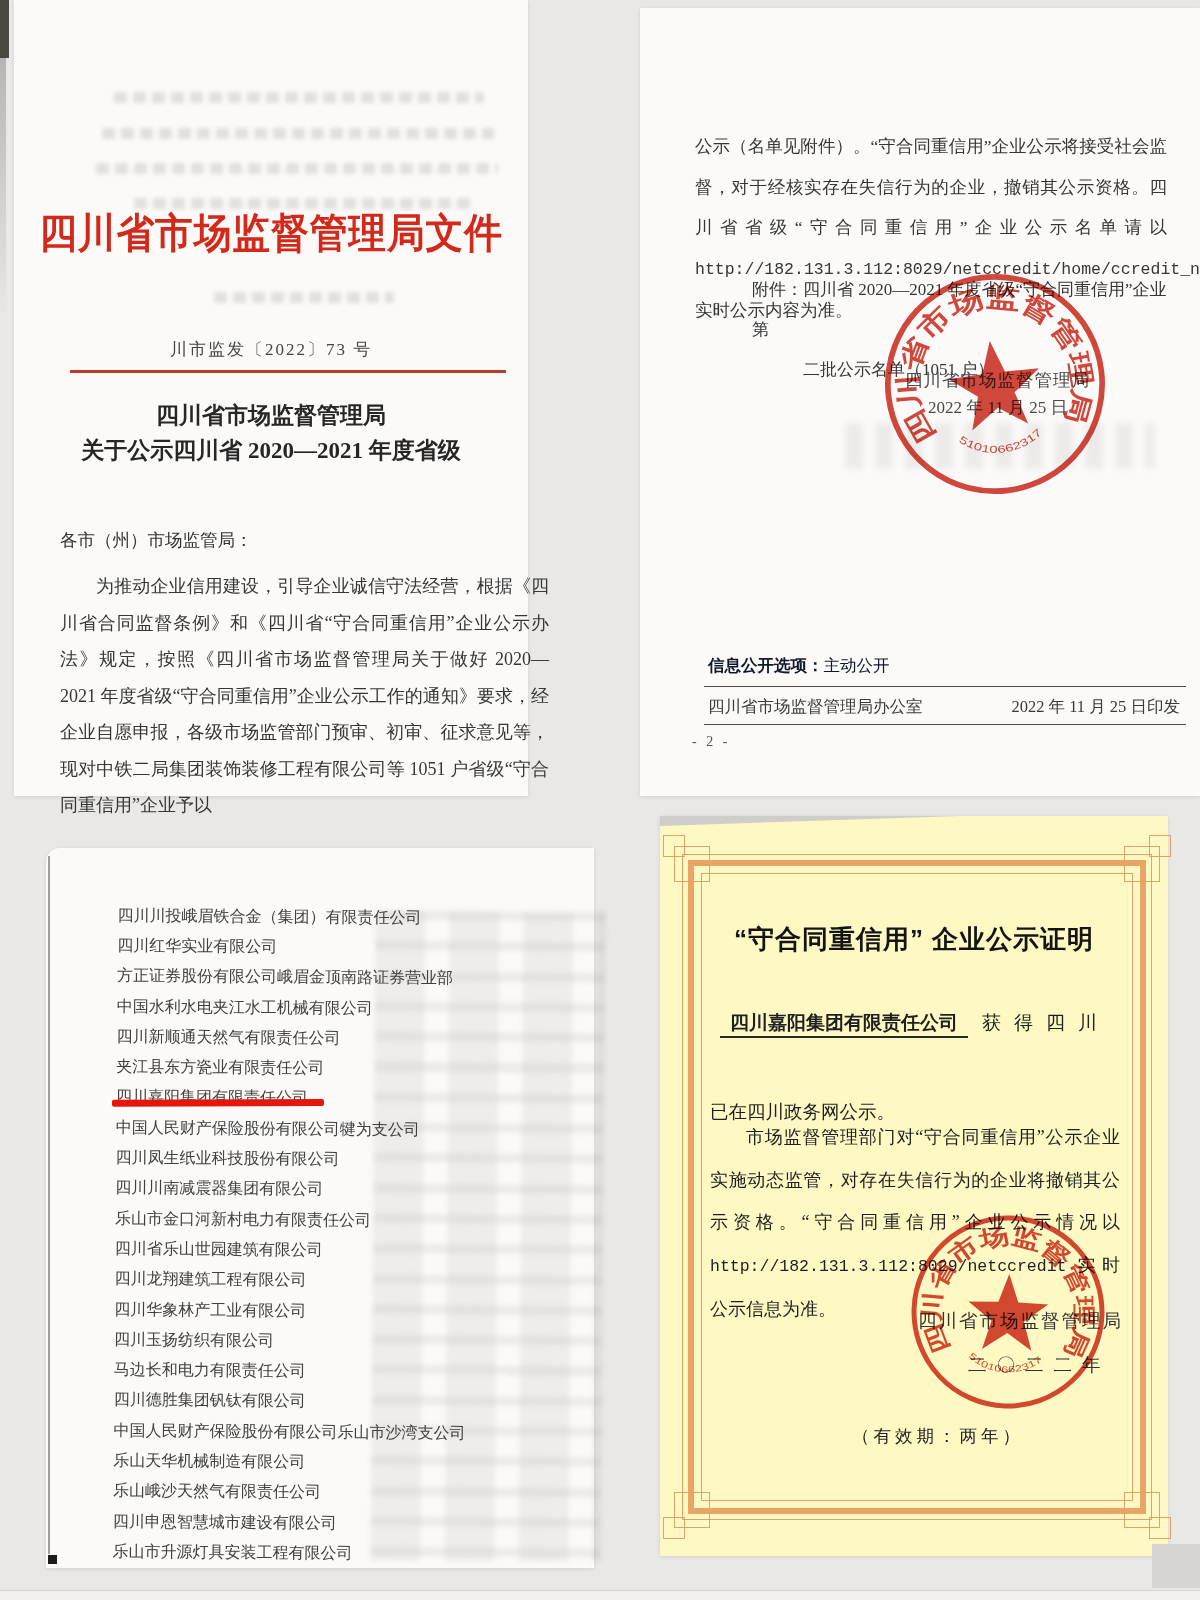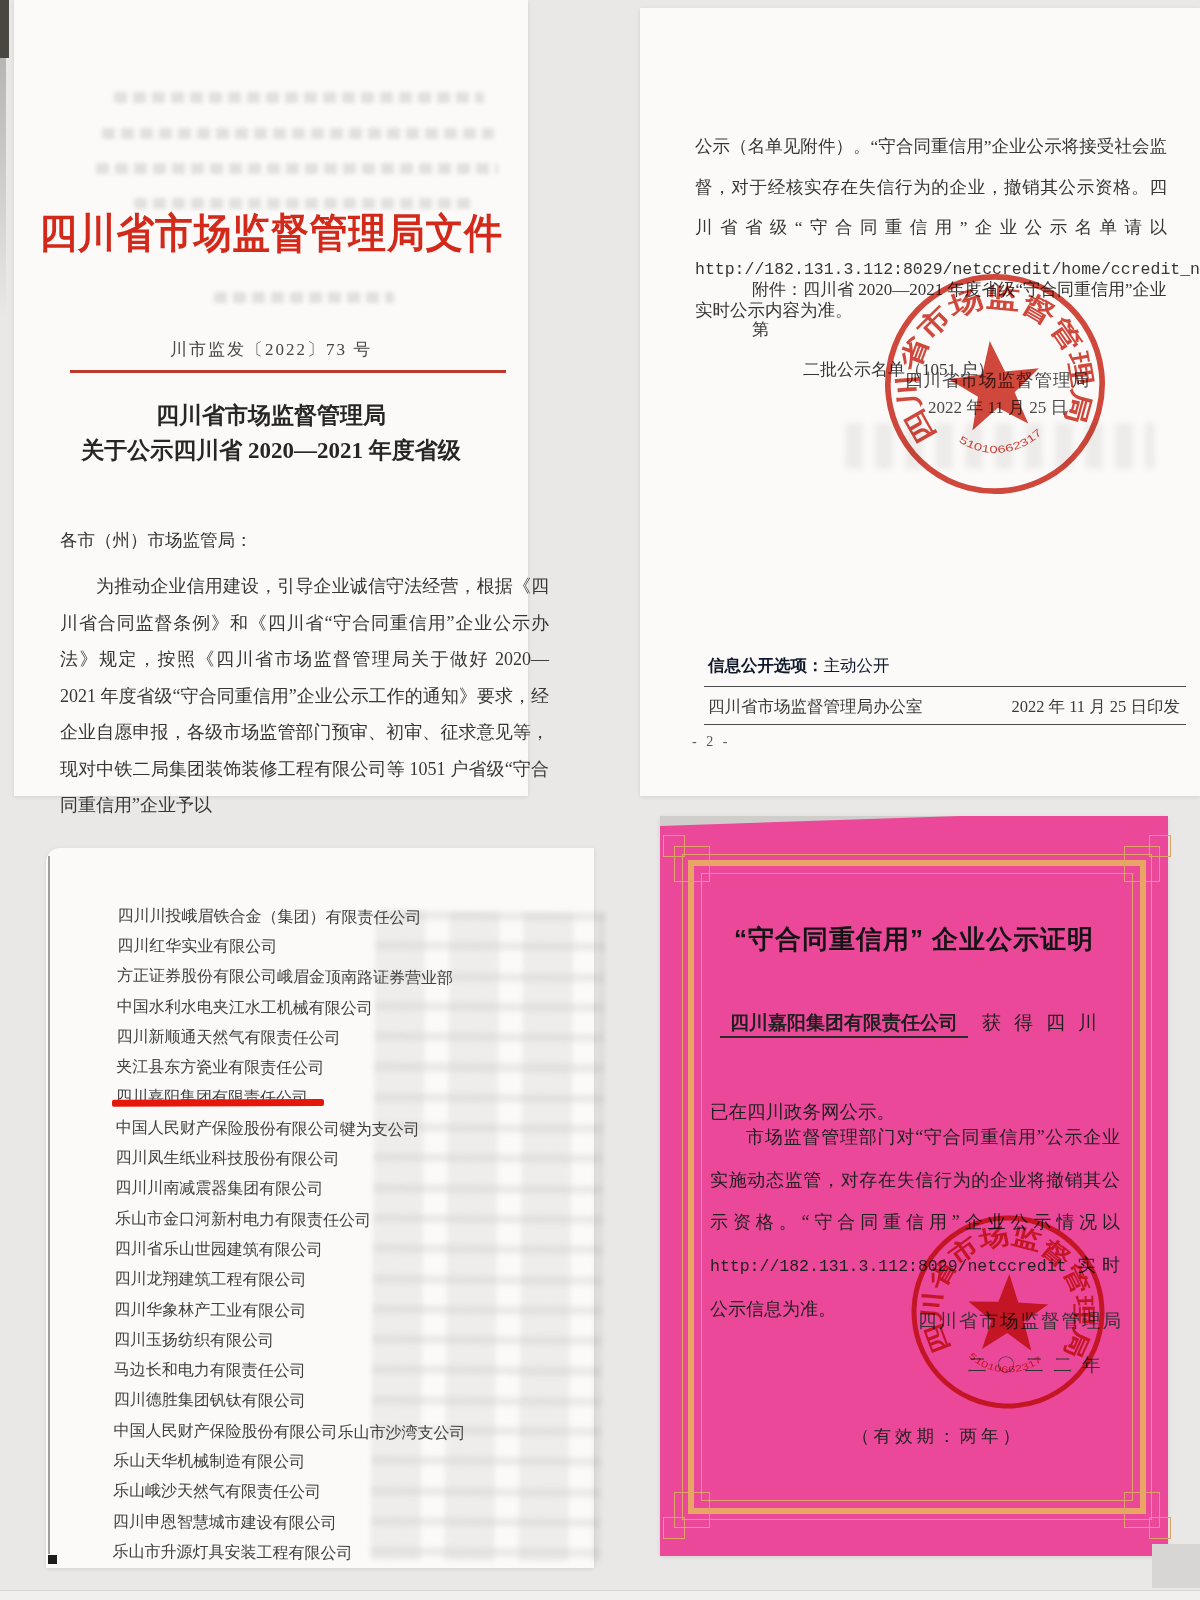--- a/index.html
+++ b/index.html
@@ -52,21 +52,21 @@
   #p3-list{position:absolute;top:52px;left:72px;right:10px;font-family:"Liberation Sans","DejaVu Sans",sans-serif;
            font-size:16px;color:#404040;}
   #p3-list .row{height:30.3px;display:flex;align-items:center;white-space:nowrap;}
   #p3-underline{position:absolute;top:250px;left:68px;width:212px;height:7px;background:#e5170b;
                 transform:rotate(-.6deg);border-radius:2px;}
   #p3-ghostcol{position:absolute;top:60px;left:330px;width:230px;height:650px;filter:blur(2.5px);opacity:.38;
      background:repeating-linear-gradient(180deg, rgba(130,125,120,.32) 0 9px, transparent 9px 30.3px),
                 repeating-linear-gradient(90deg, rgba(130,125,120,.28) 0 50px, transparent 50px 74px);}
 
   
-  #page4{left:660px;top:816px;width:508px;height:740px;background:#ec4899;}
+  #page4{left:660px;top:816px;width:508px;height:740px;background:#fef9c3;}
   #p4-fold{position:absolute;top:0;left:0;width:0;height:0;
            border-top:10px solid #d0cecb;border-right:300px solid transparent;}
   .fr{position:absolute;pointer-events:none;}
   #f-thin-outer{top:38px;left:22px;right:16px;bottom:36px;border:1px solid #dfa267;}
   #f-thick{top:44px;left:28px;right:22px;bottom:42px;border:6px solid #e9a566;}
   #f-thin-inner{top:57px;left:41px;right:35px;bottom:55px;border:1px solid #dfa267;}
   .csq{position:absolute;border:1px solid #dfa267;background:transparent;}
   #p4-title{position:absolute;top:106px;left:0;width:100%;text-align:center;font-size:26px;font-weight:bold;
             color:#141414;letter-spacing:1px;font-family:"Liberation Sans","DejaVu Sans",sans-serif;}
   #p4-lineA{position:absolute;top:194px;left:60px;font-size:19px;color:#1f1f1f;white-space:nowrap;}

